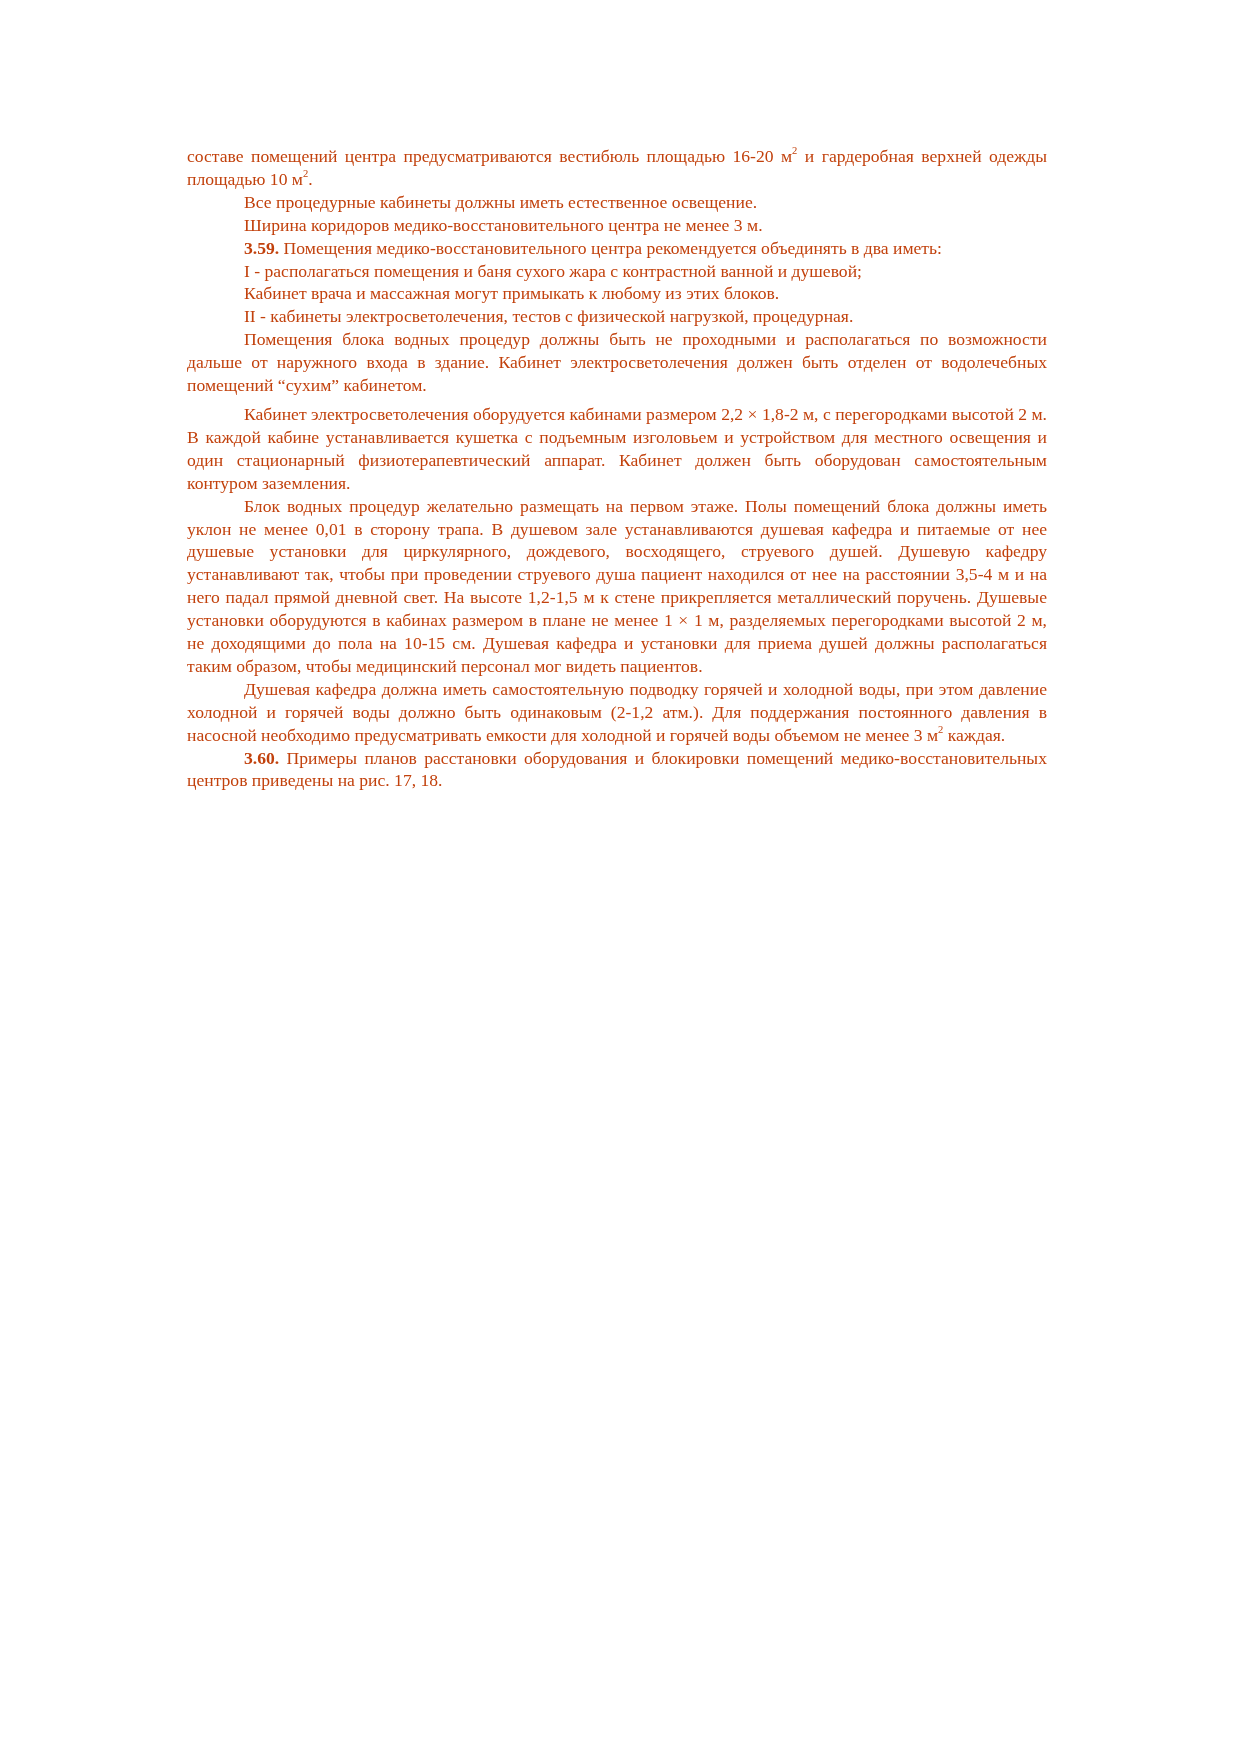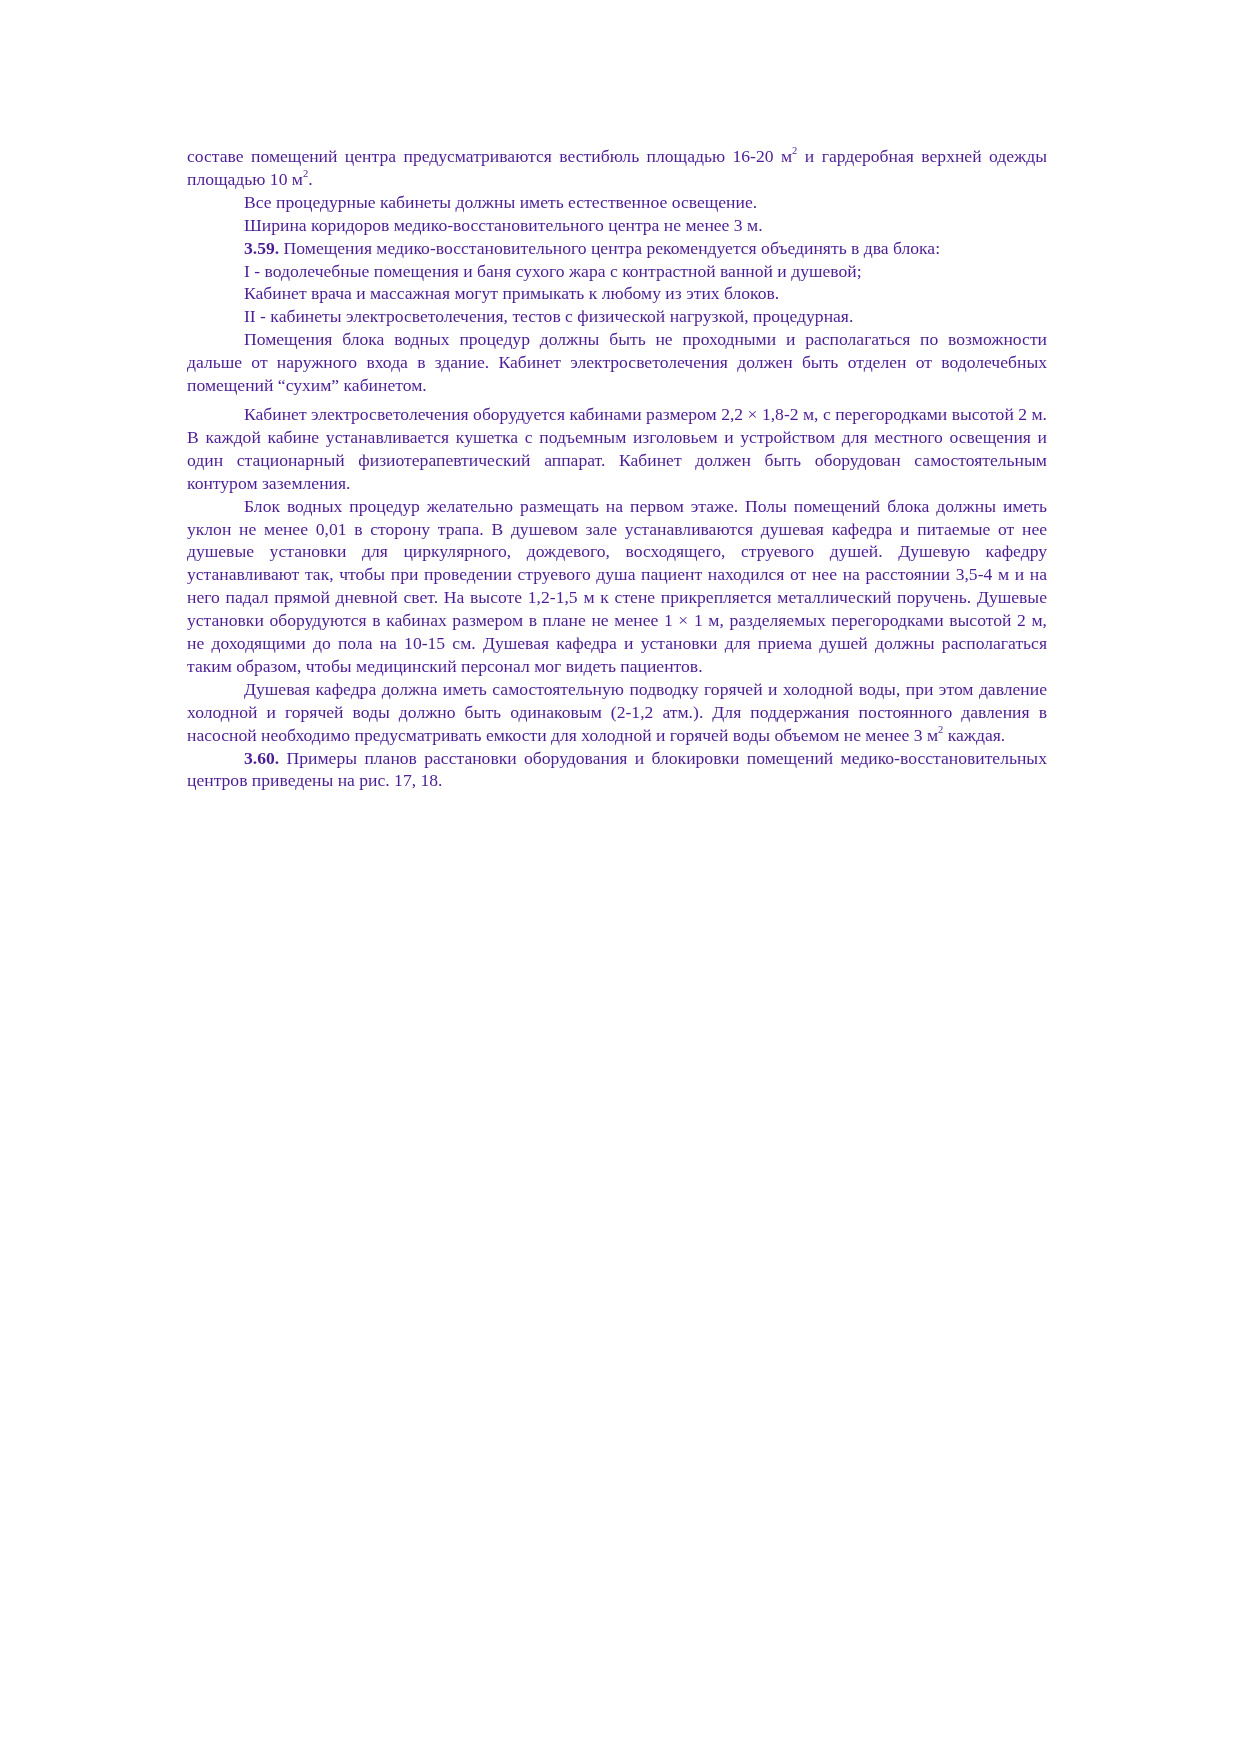--- a/index.html
+++ b/index.html
@@ -5,38 +5,38 @@
     html, body { margin: 0; padding: 0; background: #ffffff; }
     body { width: 1240px; height: 1755px; position: relative; overflow: hidden; }
     .page {
       position: absolute;
       left: 187px;
       top: 145px;
       width: 860px;
       font-family: "Liberation Serif", "DejaVu Serif", serif;
       font-size: 17.6px;
       line-height: 22.9px;
-      color: #4c1d95;
+      color: #c2410c;
     }
     .p { margin: 0; text-align: justify; text-indent: 57px; }
     .p.noindent { text-indent: 0; }
     .p.gap { margin-top: 6px; }
     sup { font-size: 0.6em; line-height: 0; vertical-align: 0.75em; }
     b { font-weight: bold; }
     i { font-style: italic; }
   </style>
 </head>
 <body>
 
 <div class="page" id="doc">
     <p class="p noindent"><span>составе помещений центра предусматриваются вестибюль площадью 16-20 м</span><sup>2</sup><span> и гардеробная верхней одежды площадью 10 м</span><sup>2</sup><span>.</span></p>
     <p class="p"><span>Все процедурные кабинеты должны иметь естественное освещение.</span></p>
     <p class="p"><span>Ширина коридоров медико-восстановительного центра не менее 3 м.</span></p>
-    <p class="p"><b>3.59.</b><span> Помещения медико-восстановительного центра рекомендуется объединять в два блока:</span></p>
-    <p class="p"><span>I - водолечебные помещения и баня сухого жара с контрастной ванной и душевой;</span></p>
+    <p class="p"><b>3.59.</b><span> Помещения медико-восстановительного центра рекомендуется объединять в два иметь:</span></p>
+    <p class="p"><span>I - располагаться помещения и баня сухого жара с контрастной ванной и душевой;</span></p>
     <p class="p"><span>Кабинет врача и массажная могут примыкать к любому из этих блоков.</span></p>
     <p class="p"><span>II - кабинеты электросветолечения, тестов с физической нагрузкой, процедурная.</span></p>
     <p class="p"><span>Помещения блока водных процедур должны быть не проходными и располагаться по возможности дальше от наружного входа в здание. Кабинет электросветолечения должен быть отделен от водолечебных помещений “сухим” кабинетом.</span></p>
     <p class="p gap"><span>Кабинет электросветолечения оборудуется кабинами размером 2,2 × 1,8-2 м, с перегородками высотой 2 м. В каждой кабине устанавливается кушетка с подъемным изголовьем и устройством для местного освещения и один стационарный физиотерапевтический аппарат. Кабинет должен быть оборудован самостоятельным контуром заземления.</span></p>
     <p class="p"><span>Блок водных процедур желательно размещать на первом этаже. Полы помещений блока должны иметь уклон не менее 0,01 в сторону трапа. В душевом зале устанавливаются душевая кафедра и питаемые от нее душевые установки для циркулярного, дождевого, восходящего, струевого душей. Душевую кафедру устанавливают так, чтобы при проведении струевого душа пациент находился от нее на расстоянии 3,5-4 м и на него падал прямой дневной свет. На высоте 1,2-1,5 м к стене прикрепляется металлический поручень. Душевые установки оборудуются в кабинах размером в плане не менее 1 × 1 м, разделяемых перегородками высотой 2 м, не доходящими до пола на 10-15 см. Душевая кафедра и установки для приема душей должны располагаться таким образом, чтобы медицинский персонал мог видеть пациентов.</span></p>
     <p class="p"><span>Душевая кафедра должна иметь самостоятельную подводку горячей и холодной воды, при этом давление холодной и горячей воды должно быть одинаковым (2-1,2 атм.). Для поддержания постоянного давления в насосной необходимо предусматривать емкости для холодной и горячей воды объемом не менее 3 м</span><sup>2</sup><span> каждая.</span></p>
     <p class="p"><b>3.60.</b><span> Примеры планов расстановки оборудования и блокировки помещений медико-восстановительных центров приведены на рис. 17, 18.</span></p>
   </div>
 
 </body></html>

